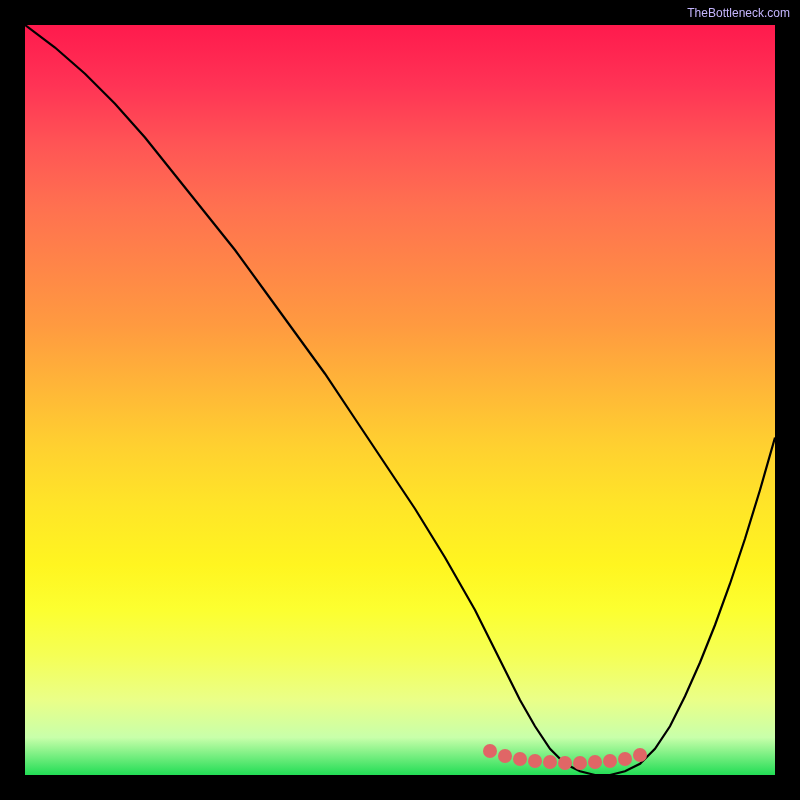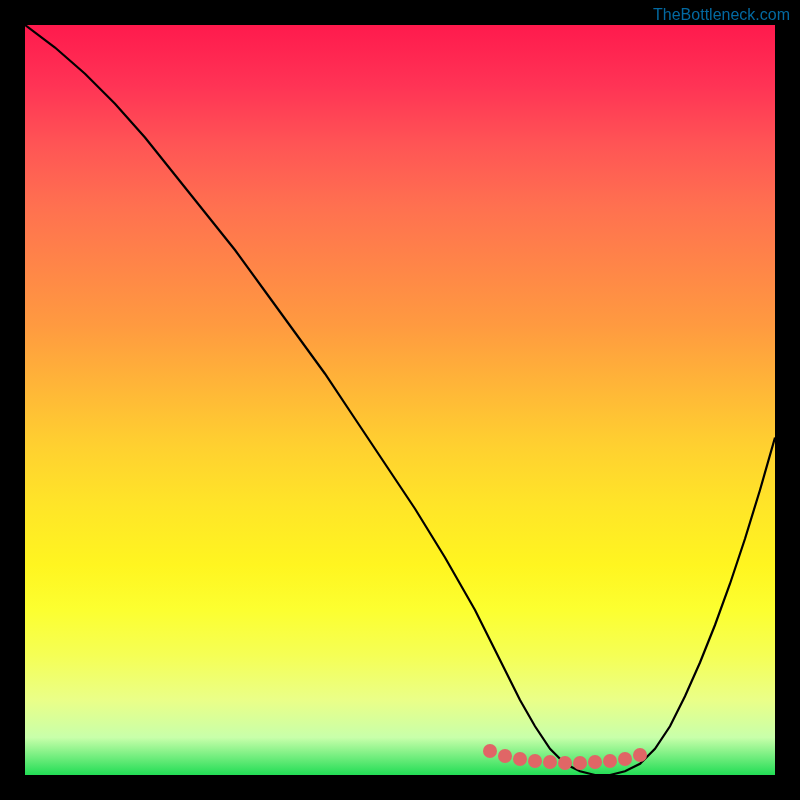--- a/index.html
+++ b/index.html
@@ -7,22 +7,22 @@
     width: 800px;
     height: 800px;
     background: #000;
     position: relative;
     font-family: Arial, sans-serif;
   }
   .watermark {
     position: absolute;
     top: 6px;
     right: 10px;
-    color: #0369a1;
-    font-size: 16px;
+    color: #c4b5fd;
+    font-size: 12px;
     font-weight: 500;
     z-index: 10;
   }
   .plot-area {
     position: absolute;
     left: 25px;
     top: 25px;
     width: 750px;
     height: 750px;
     background: linear-gradient(to bottom,

